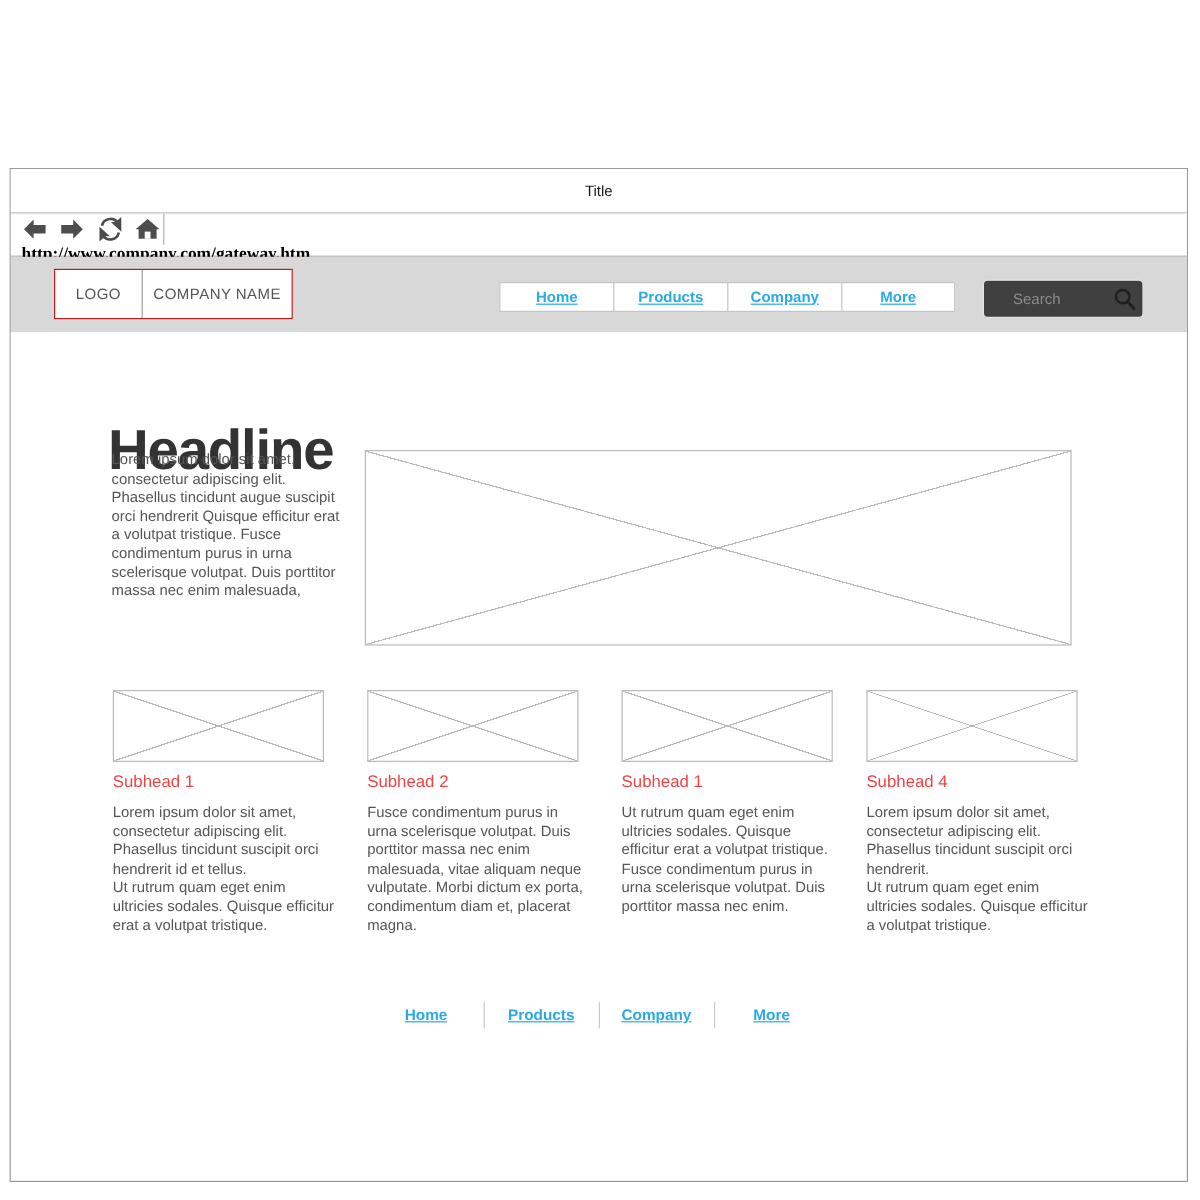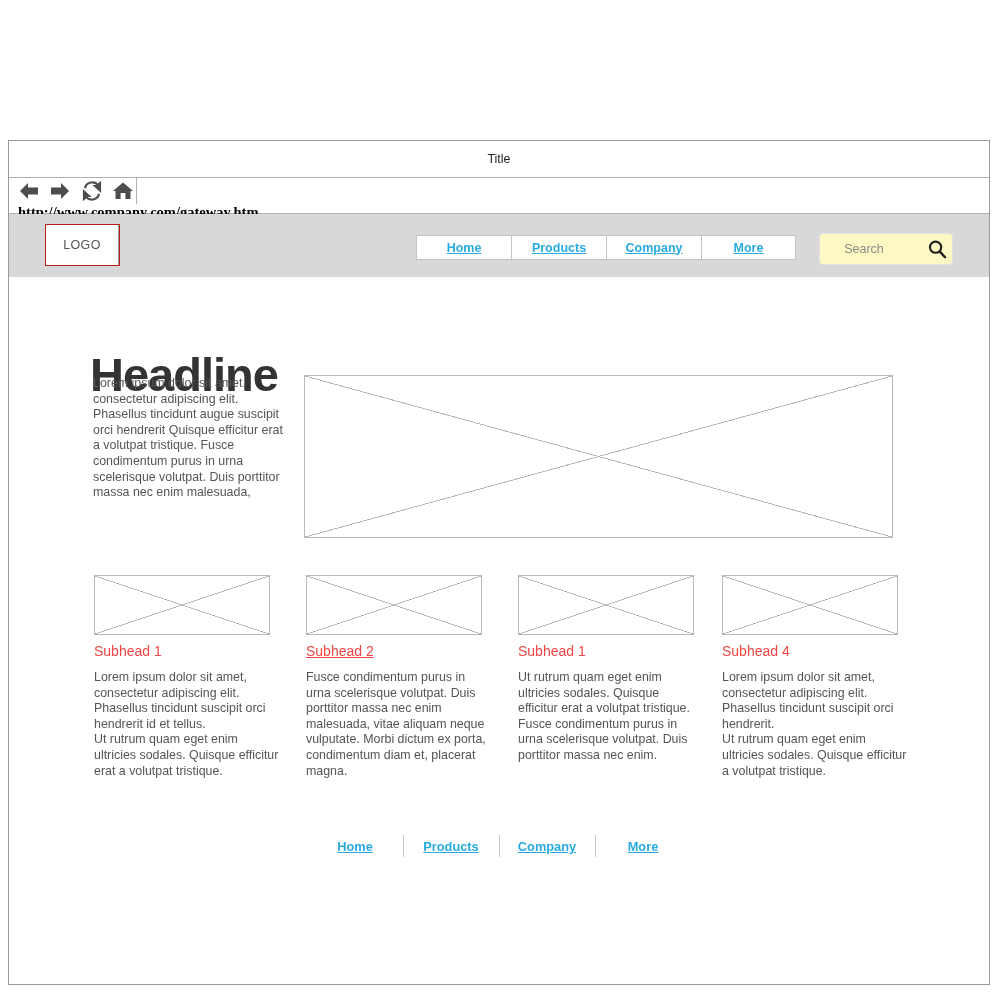--- a/index.html
+++ b/index.html
@@ -136,21 +136,21 @@
     text-decoration: underline;
     font-weight: bold;
   }
 
   #search-box {
     position: absolute;
     left: 810px;
     top: 19px;
     width: 132px;
     height: 30px;
-    background: #fef9c3;
+    background: #404040;
     border-radius: 4px;
     border: 1px solid #e2e2e2;
     display: flex;
     align-items: center;
     cursor: text;
     gap: 20px;
   }
   #search-box .search-label {
     flex: 1;
     text-align: center;
@@ -213,21 +213,21 @@
   .thumb-3 { left: 509px; top: 298px; width: 176px; height: 60px; }
   .thumb-4 { left: 713px; top: 298px; width: 176px; height: 60px; }
 
   .subhead {
     position: absolute;
     top: 366px;
     font-size: 14px;
     color: #ef4444;
   }
   .sh-1 { left: 85px; }
-  .sh-2 { left: 297px; text-decoration: underline; }
+  .sh-2 { left: 297px; }
   .sh-3 { left: 509px; }
   .sh-4 { left: 713px; }
 
   .col-body {
     position: absolute;
     top: 393px;
     width: 186px;
     font-size: 12.4px;
     line-height: 15.6px;
     color: #555555;
@@ -302,20 +302,21 @@
         </svg>
       </div>
     </div>
     <div id="url-field">http://www.company.com/gateway.htm</div>
   </div>
 
   <div id="site-header">
 
     <div id="brand-block">
       <div class="cell logo-cell">LOGO</div>
+      <div class="cell name-cell">COMPANY NAME</div>
     </div>
 
     <div id="main-nav">
       <div class="nav-item">
         <span>Home</span>
       </div>
       <div class="nav-item">
         <span>Products</span>
       </div>
       <div class="nav-item">

